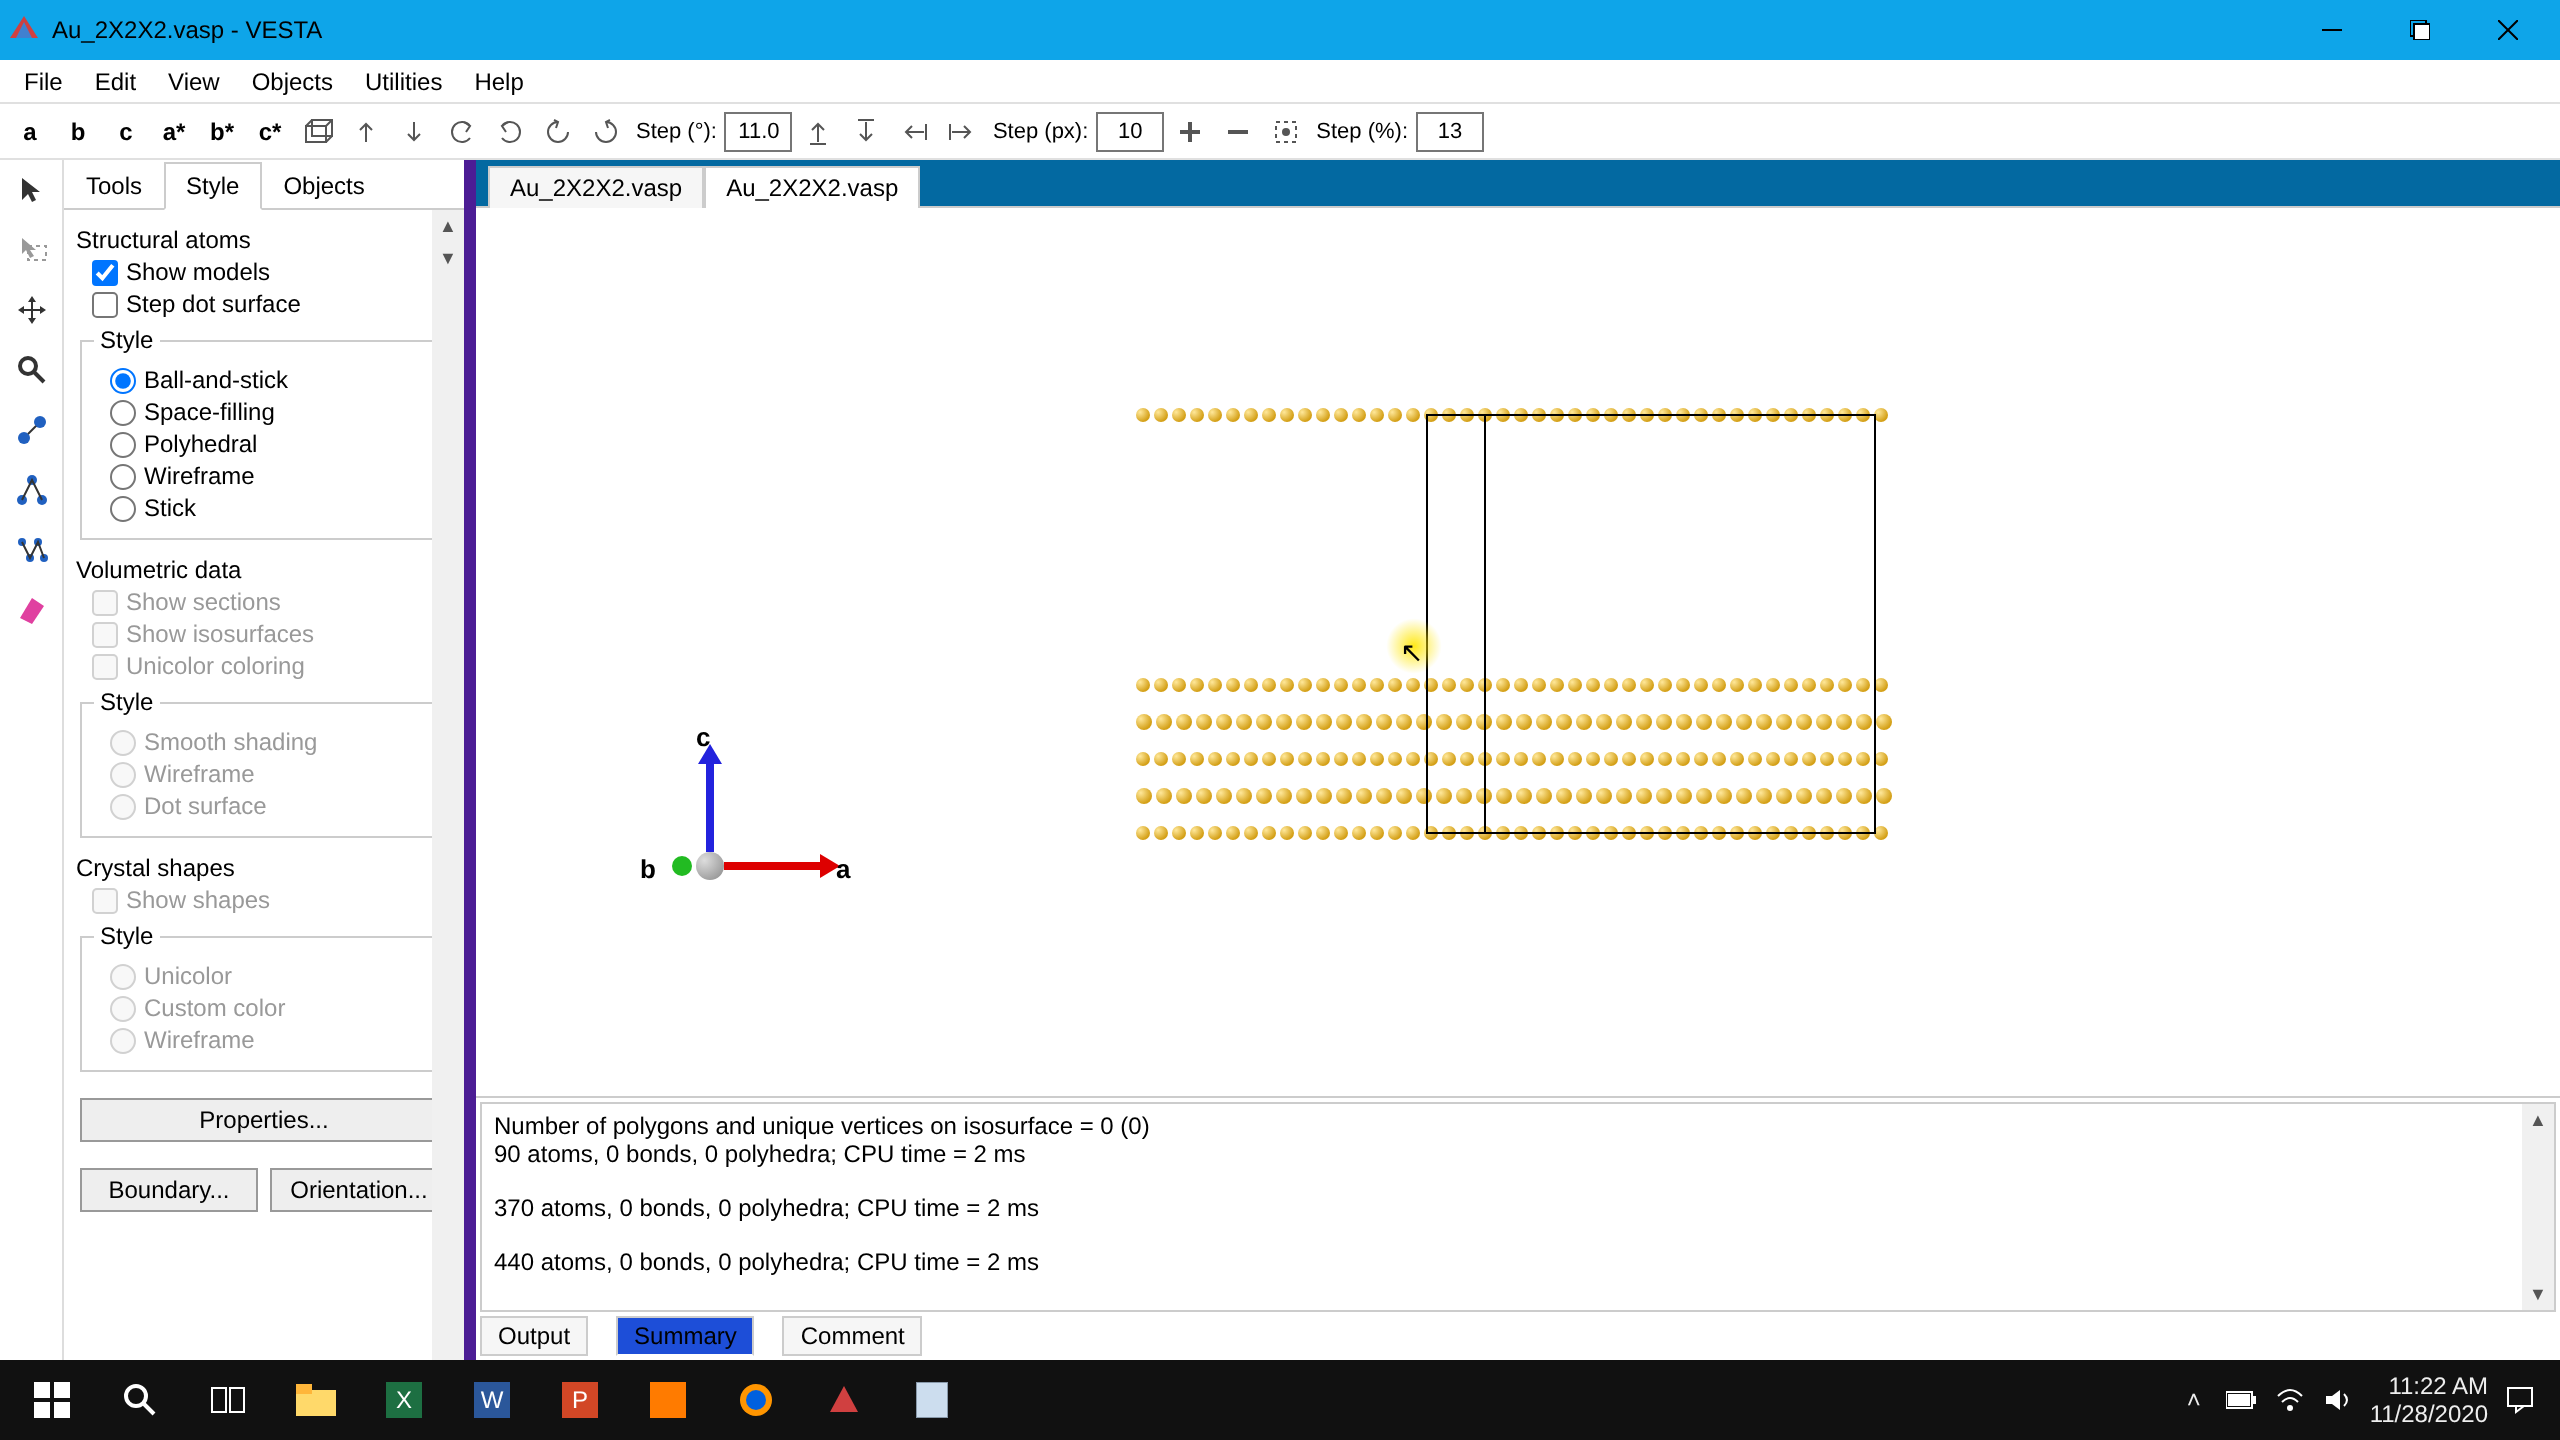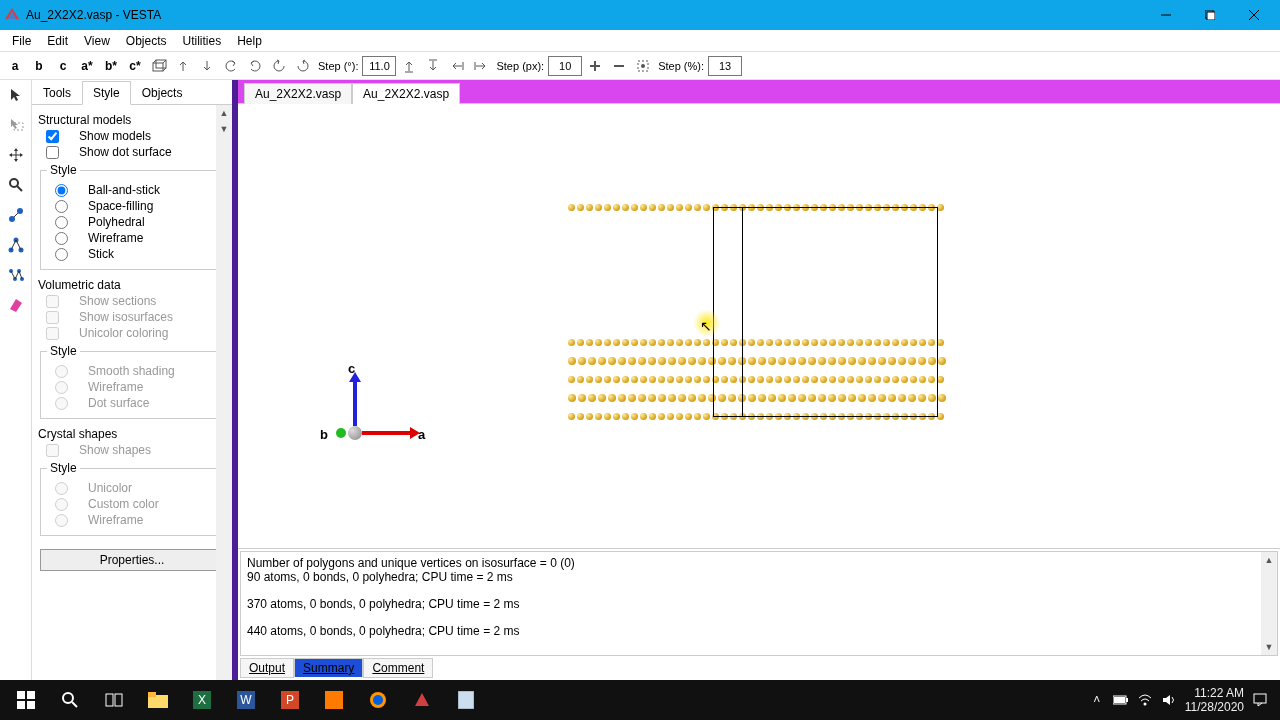--- a/index.html
+++ b/index.html
@@ -31,34 +31,34 @@
 .vtool { width: 32px; background: #fff; border-right: 1px solid #ddd; display: flex; flex-direction: column; align-items: center; padding-top: 2px; gap: 4px; }
 .vtool .vt-btn { width: 26px; height: 26px; display: flex; align-items: center; justify-content: center; cursor: pointer; }
 
 
 .sidepanel { width: 206px; background: #fff; border-right: 6px solid #4c1d95; display: flex; flex-direction: column; }
 .sidepanel .sp-tabs { display: flex; border-bottom: 1px solid #ccc; }
 .sidepanel .sp-tab { padding: 4px 10px; font-size: 12px; cursor: pointer; border: 1px solid transparent; border-bottom: none; position: relative; top: 1px; }
 .sidepanel .sp-tab.active { background: #fff; border-color: #ccc; border-bottom: 1px solid #fff; }
 .sidepanel .sp-body { flex: 1; overflow-y: auto; padding: 4px 6px; position: relative; }
 .sidepanel .section-title { font-size: 12px; margin: 4px 0 2px; }
-.sidepanel .checkbox-row, .sidepanel .radio-row { display: flex; align-items: center; gap: 20px; margin: 2px 0 2px 8px; font-size: 12px; }
+.sidepanel .checkbox-row, .sidepanel .radio-row { display: flex; align-items: center; gap: 4px; margin: 2px 0 2px 8px; font-size: 12px; }
 .sidepanel .checkbox-row input, .sidepanel .radio-row input { width: 13px; height: 13px; }
 .sidepanel .checkbox-row.disabled, .sidepanel .radio-row.disabled { color: #999; }
 .sidepanel fieldset { border: 1px solid #ccc; margin: 4px 2px 8px; padding: 4px 6px 6px; }
 .sidepanel fieldset legend { font-size: 12px; padding: 0 3px; }
 .sidepanel .btn { border: 1px solid #999; background: #eee; padding: 3px 8px; font-size: 12px; cursor: pointer; }
 .sidepanel .btn-row { display: flex; gap: 6px; margin: 13px 2px; }
 .sidepanel .btn-wide { flex: 1; text-align: center; }
 .sidepanel .scroll-stub { position: absolute; right: 0; top: 0; bottom: 0; width: 16px; background: #f0f0f0; }
 .sidepanel .scroll-stub .arrow { height: 16px; display:flex; align-items:center; justify-content:center; font-size:9px; color:#555;}
 
 
 .content { flex: 1; display: flex; flex-direction: column; }
-.doc-tabs { height: 24px; display: flex; align-items: flex-end; border-bottom: 1px solid #ccc; padding-left: 6px; gap: 0; background: #d946ef; }
+.doc-tabs { height: 24px; display: flex; align-items: flex-end; border-bottom: 1px solid #ccc; padding-left: 6px; gap: 0; background: #0369a1; }
 .doc-tabs .doc-tab { padding: 3px 10px; font-size: 12px; border: 1px solid #ccc; border-bottom: none; background: #f6f6f6; position: relative; top: 1px; cursor: pointer; }
 .doc-tabs .doc-tab.active { background: #fff; }
 .viewport { flex: 1; background: #fff; position: relative; overflow: hidden; }
 
 
 .axis-compass { position: absolute; left: 80px; bottom: 100px; width: 120px; height: 100px; }
 .axis-compass .origin { position: absolute; left: 30px; bottom: 8px; width: 14px; height: 14px; border-radius: 50%; background: radial-gradient(circle at 30% 30%, #ddd, #888); }
 .axis-compass .arrow-a { position: absolute; left: 44px; bottom: 13px; width: 50px; height: 4px; background: #d00; }
 .axis-compass .arrow-a::after { content: ""; position: absolute; right: -8px; top: -4px; border-left: 10px solid #d00; border-top: 6px solid transparent; border-bottom: 6px solid transparent; }
 .axis-compass .lbl-a { position: absolute; left: 100px; bottom: 6px; font-weight: bold; font-size: 13px; }
@@ -75,21 +75,21 @@
 .cell-box { position: absolute; border: 1px solid #000; }
 
 .highlight-spot { position: absolute; left: 455px; top: 205px; width: 28px; height: 28px; border-radius: 50%; background: radial-gradient(circle, rgba(255,230,0,0.9), rgba(255,230,0,0) 70%); pointer-events: none; }
 .cursor-fake { position: absolute; left: 462px; top: 214px; font-size: 14px; pointer-events: none; }
 
 
 .output-panel { height: 132px; border-top: 1px solid #ccc; display: flex; flex-direction: column; }
 .output-text { flex: 1; padding: 4px 6px; font-family: "Consolas", monospace; font-size: 11px; white-space: pre; overflow: auto; background: #fff; border: 1px solid #ccc; margin: 2px; position: relative; }
 .output-text .scroll-v { position: absolute; right: 0; top: 0; bottom: 0; width: 16px; background: #f0f0f0; display:flex; flex-direction:column; justify-content:space-between;}
 .output-text .scroll-v .arr { height:16px; display:flex; align-items:center; justify-content:center; font-size:9px; color:#555;}
-.output-tabs { display: flex; gap: 0; padding: 0 2px 2px; text-decoration: underline; }
+.output-tabs { display: flex; gap: 14px; padding: 0 2px 2px; }
 .output-tabs .ot { padding: 2px 8px; font-size: 12px; border: 1px solid #ccc; background: #f6f6f6; cursor: pointer; }
 .output-tabs .ot.active { background: #1d4ed8; border-bottom: 1px solid #fff; position: relative; }
 
 
 .taskbar { position: absolute; left: 0; right: 0; bottom: 0; height: 40px; background: #111; display: flex; align-items: center; padding: 0 4px; }
 .taskbar .tb-item { width: 44px; height: 40px; display: flex; align-items: center; justify-content: center; cursor: pointer; }
 .taskbar .tray { margin-left: auto; display: flex; align-items: center; color: #eee; font-size: 11px; gap: 8px; padding-right: 8px; }
 .taskbar .tray .clock { text-align: right; line-height: 1.2; }
 .taskbar .tray .tray-icon { width:16px; height:16px; display:flex; align-items:center; justify-content:center;}
 </style>
@@ -291,28 +291,28 @@
       </div>
   </div>
 
   <div class="sidepanel">
     <div class="sp-tabs">
       <div class="sp-tab">Tools</div>
       <div class="sp-tab active">Style</div>
       <div class="sp-tab">Objects</div>
     </div>
     <div class="sp-body">
-      <div class="section-title">Structural models</div>
+      <div class="section-title">Structural atoms</div>
       <label class="checkbox-row">
           <input type="checkbox" checked="" style="">
           <span>Show models</span>
         </label>
       <label class="checkbox-row">
           <input type="checkbox" style="">
-          <span>Show dot surface</span>
+          <span>Step dot surface</span>
         </label>
       <fieldset>
         <legend>Style</legend>
         <label class="radio-row">
             <input type="radio" name="sm" checked="" style="">
             <span>Ball-and-stick</span>
           </label>
         <label class="radio-row">
             <input type="radio" name="sm" style="">
             <span>Space-filling</span>
@@ -377,20 +377,24 @@
           </label>
         <label class="radio-row disabled">
             <input type="radio" name="cs" disabled="" style="">
             <span>Wireframe</span>
           </label>
       </fieldset>
 
       <div class="btn-row">
           <button class="btn btn-wide">Properties...</button>
         </div>
+      <div class="btn-row">
+        <button class="btn btn-wide">Boundary...</button>
+        <button class="btn btn-wide">Orientation...</button>
+      </div>
       <div class="scroll-stub">
           <div class="arrow">▲</div>
           <div style="flex:1"></div>
           <div class="arrow">▼</div>
         </div>
     </div>
   </div>
 
   <div class="content">
     <div class="doc-tabs">

